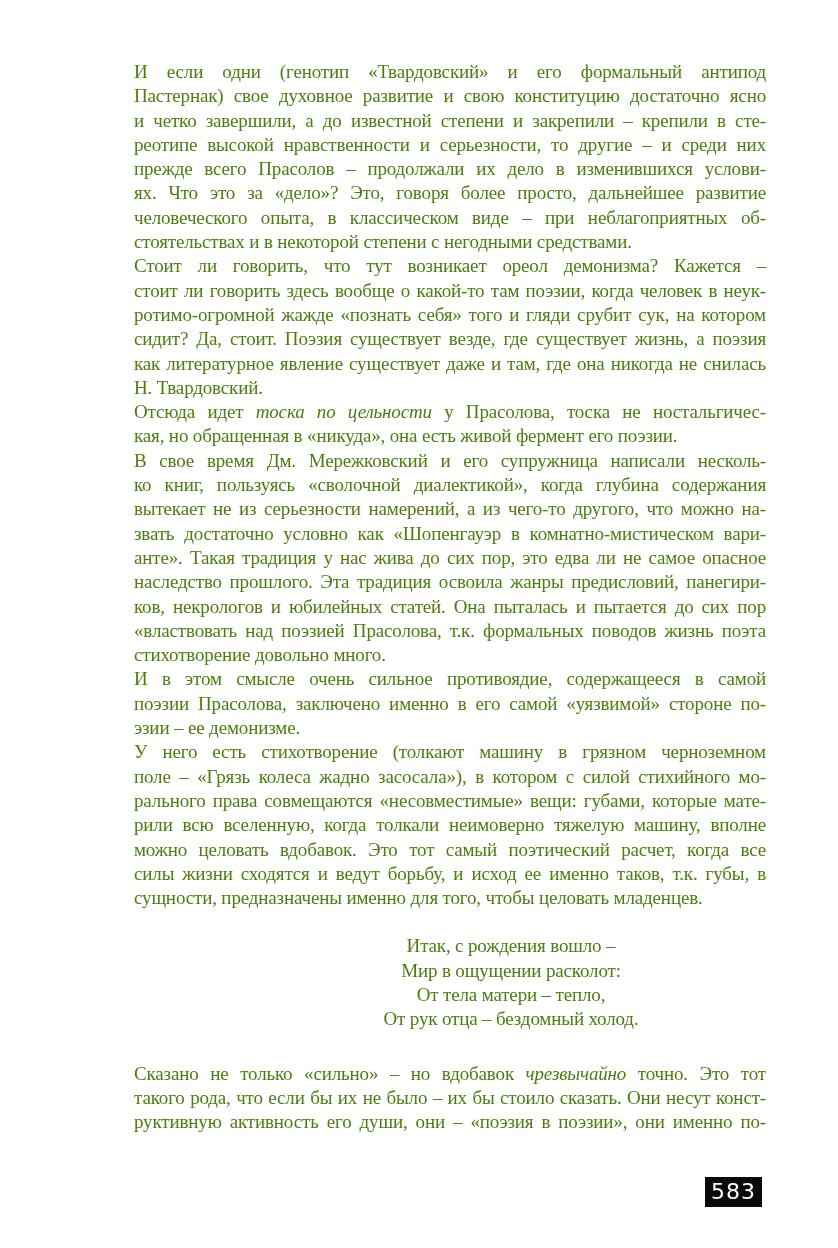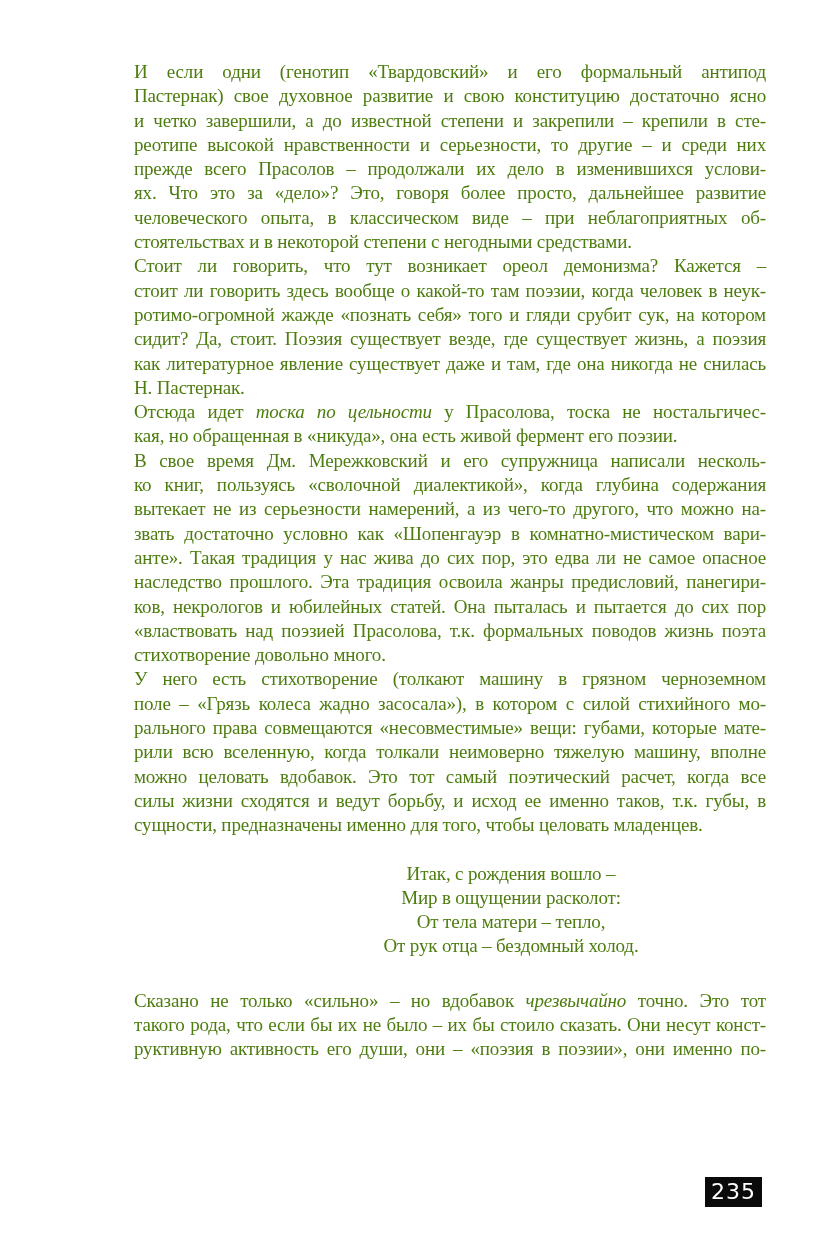--- a/index.html
+++ b/index.html
@@ -41,40 +41,45 @@
     <span class="line">человеческого опыта, в классическом виде – при неблагоприятных об-</span>
     <span class="line last">стоятельствах и в некоторой степени с негодными средствами.</span>
   </p>
 
   <p class="para">
     <span class="line">Стоит ли говорить, что тут возникает ореол демонизма? Кажется –</span>
     <span class="line">стоит ли говорить здесь вообще о какой-то там поэзии, когда человек в неук-</span>
     <span class="line">ротимо-огромной жажде «познать себя» того и гляди срубит сук, на котором</span>
     <span class="line">сидит? Да, стоит. Поэзия существует везде, где существует жизнь, а поэзия</span>
     <span class="line">как литературное явление существует даже и там, где она никогда не снилась</span>
-    <span class="line last">Н. Пастернак.</span>
+    <span class="line last">Н. Твардовский.</span>
   </p>
 
   <p class="para">
     <span class="line"><span>Отсюда идет </span><em>тоска по цельности</em><span> у Прасолова, тоска не ностальгичес-</span></span>
     <span class="line last">кая, но обращенная в «никуда», она есть живой фермент его поэзии.</span>
   </p>
 
   <p class="para">
     <span class="line">В свое время Дм. Мережковский и его супружница написали несколь-</span>
     <span class="line">ко книг, пользуясь «сволочной диалектикой», когда глубина содержания</span>
     <span class="line">вытекает не из серьезности намерений, а из чего-то другого, что можно на-</span>
     <span class="line">звать достаточно условно как «Шопенгауэр в комнатно-мистическом вари-</span>
     <span class="line">анте». Такая традиция у нас жива до сих пор, это едва ли не самое опасное</span>
     <span class="line">наследство прошлого. Эта традиция освоила жанры предисловий, панегири-</span>
     <span class="line">ков, некрологов и юбилейных статей. Она пыталась и пытается до сих пор</span>
     <span class="line">«властвовать над поэзией Прасолова, т.к. формальных поводов жизнь поэта</span>
     <span class="line last">стихотворение довольно много.</span>
   </p>
 
+  <p class="para">
+    <span class="line">И в этом смысле очень сильное противоядие, содержащееся в самой</span>
+    <span class="line">поэзии Прасолова,  заключено именно в его самой «уязвимой» стороне по-</span>
+    <span class="line last">эзии – ее демонизме.</span>
+  </p>
 
   <p class="para">
     <span class="line">У него есть стихотворение (толкают машину в грязном черноземном</span>
     <span class="line">поле – «Грязь колеса жадно засосала»), в котором с силой стихийного мо-</span>
     <span class="line">рального права совмещаются «несовместимые» вещи: губами, которые мате-</span>
     <span class="line">рили всю вселенную, когда толкали неимоверно тяжелую машину, вполне</span>
     <span class="line">можно целовать вдобавок. Это тот самый поэтический расчет, когда все</span>
     <span class="line">силы жизни сходятся и ведут борьбу, и исход ее именно таков, т.к. губы, в</span>
     <span class="line last">сущности, предназначены именно для того, чтобы целовать младенцев.</span>
   </p>
@@ -86,13 +91,13 @@
     <span class="vline">От рук отца – бездомный холод.</span>
   </div>
 
   <p class="para final-para">
     <span class="line"><span>Сказано не только «сильно» – но вдобавок </span><em>чрезвычайно</em><span> точно. Это тот</span></span>
     <span class="line">такого рода, что если бы их не было – их бы стоило сказать. Они несут конст-</span>
     <span class="line">руктивную активность его души, они – «поэзия в поэзии», они именно по-</span>
   </p>
 </div>
 
-<div class="page-number">235</div>
+<div class="page-number">583</div>
 
 </body></html>

